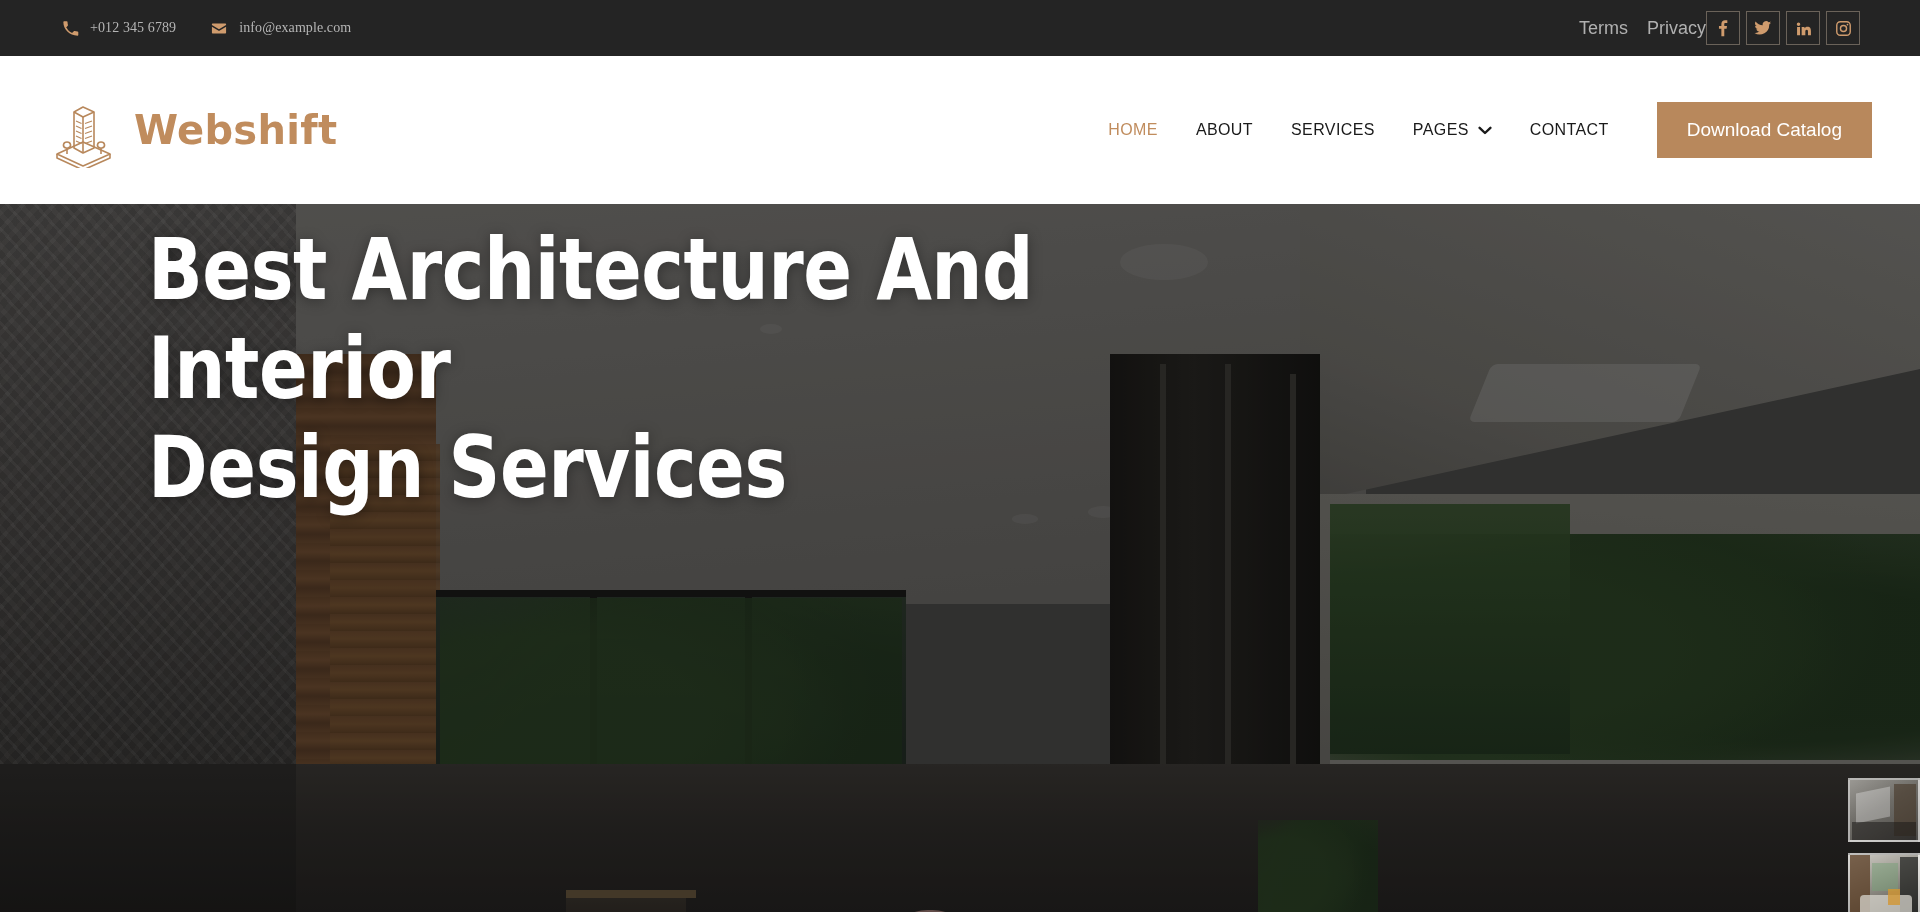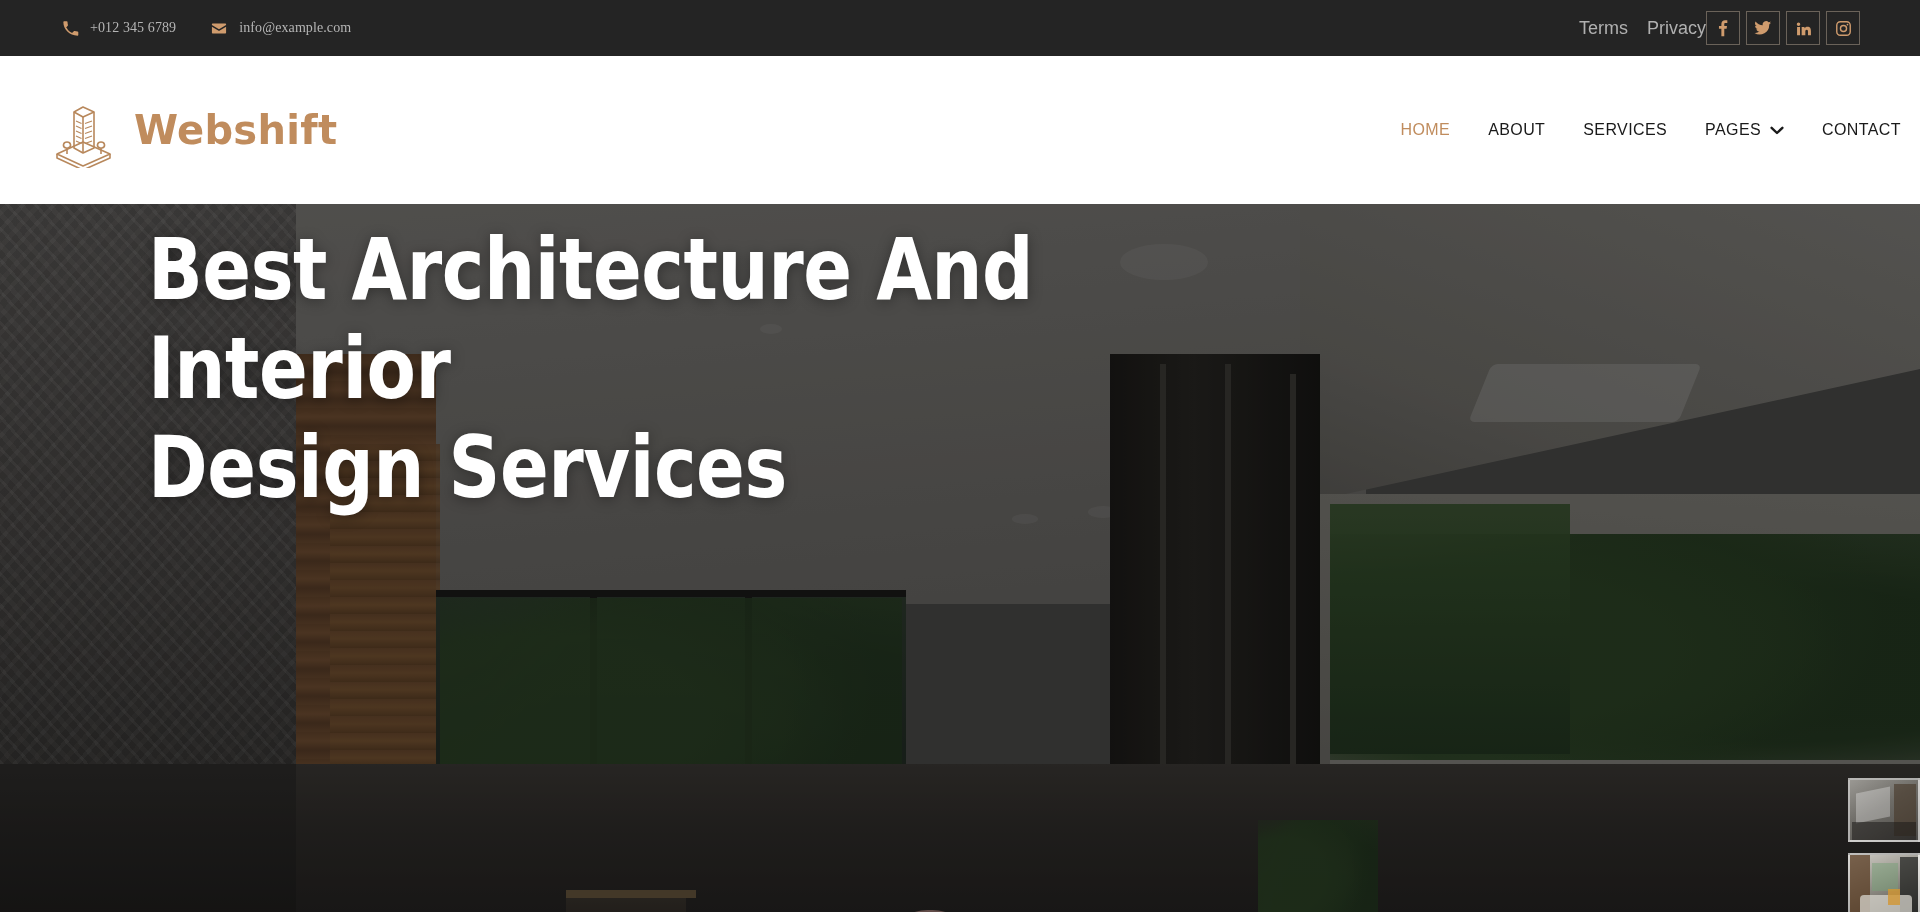--- a/index.html
+++ b/index.html
@@ -316,20 +316,21 @@
       <span>PAGES</span>
       <span class="chev">
         <svg width="14" height="9" viewBox="0 0 14 9" fill="none" stroke="#1a1a1a" stroke-width="2.4" stroke-linecap="round" stroke-linejoin="round">
           <path d="M1.6 1.8 L7 7 L12.4 1.8"></path>
         </svg>
       </span>
     </a>
     <a class="nav-link" href="#">
       <span>CONTACT</span>
     </a>
+    <button class="btn-catalog">Download Catalog</button>
   </nav>
 </div>
 
 <div class="hero">
 
   <div class="hero-photo">
 
     <div class="layer ceiling"></div>
     <div class="layer ceiling-right"></div>
     <div class="layer spot" style="left:1120px;top:40px;width:88px;height:36px;"></div>

